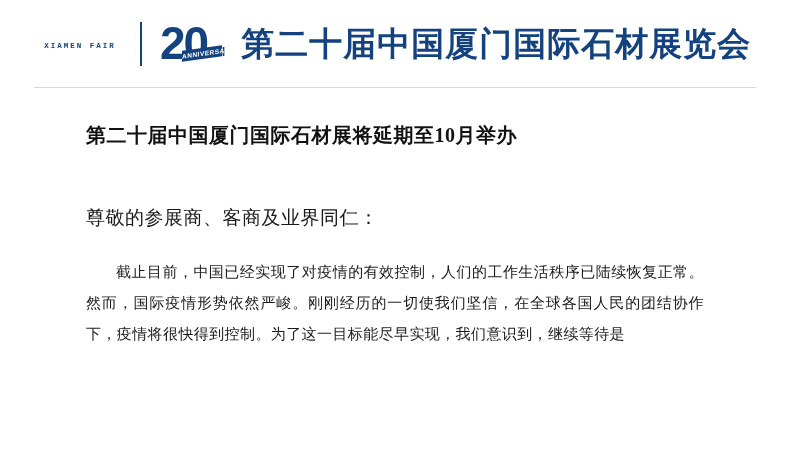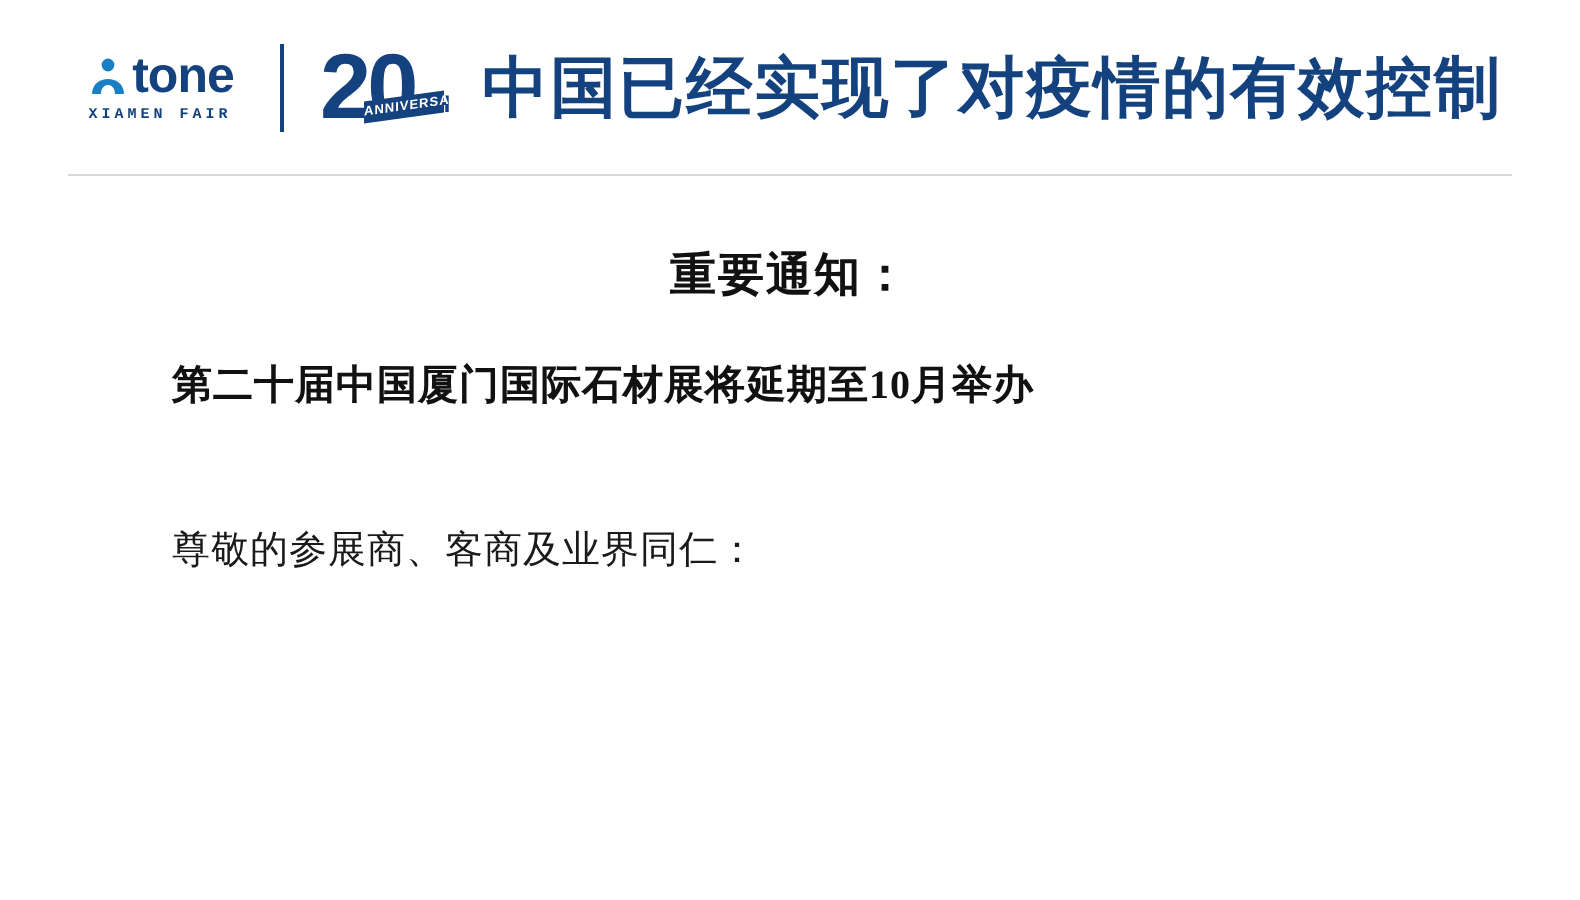--- a/index.html
+++ b/index.html
@@ -164,48 +164,39 @@
   }
 </style>
 </head>
 <body>
 
 <div class="page">
 
   <div class="banner">
 
     <div class="logo">
-      <div class="logo-word">
-        <span class="logo-mark">
-          <svg viewBox="0 0 22 22" width="22" height="22" aria-hidden="true">
-            <path d="M3 19 C3 9, 19 9, 19 19 L14.5 19 C14.5 13, 7.5 13, 7.5 19 Z" fill="#1b7fc4"></path>
-            <circle cx="11" cy="4.5" r="3.2" fill="#1b7fc4"></circle>
-          </svg>
-        </span>
-        <span>tone</span>
-      </div>
       <div class="logo-sub">XIAMEN FAIR</div>
     </div>
 
     <div class="divider-bar"></div>
 
     <div class="anniv">
       <div class="anniv-num">
         <span>20</span>
         <span class="anniv-ribbon">
           <span>ANNIVERSARY</span>
         </span>
       </div>
       <div class="anniv-th">TH</div>
     </div>
 
-    <div class="banner-title">中国已经实现了对疫情的有效控制</div>
+    <div class="banner-title">第二十届中国厦门国际石材展览会</div>
 
     <div class="banner-rule"></div>
   </div>
 
   <div class="doc">
-    <div class="notice-title">重要通知：</div>
     <div class="notice-subtitle">第二十届中国厦门国际石材展将延期至10月举办</div>
     <div class="salutation">尊敬的参展商、客商及业界同仁：</div>
+    <div class="body-para">截止目前，中国已经实现了对疫情的有效控制，人们的工作生活秩序已陆续恢复正常。然而，国际疫情形势依然严峻。刚刚经历的一切使我们坚信，在全球各国人民的团结协作下，疫情将很快得到控制。为了这一目标能尽早实现，我们意识到，继续等待是</div>
   </div>
 
 </div>
 
 </body></html>

